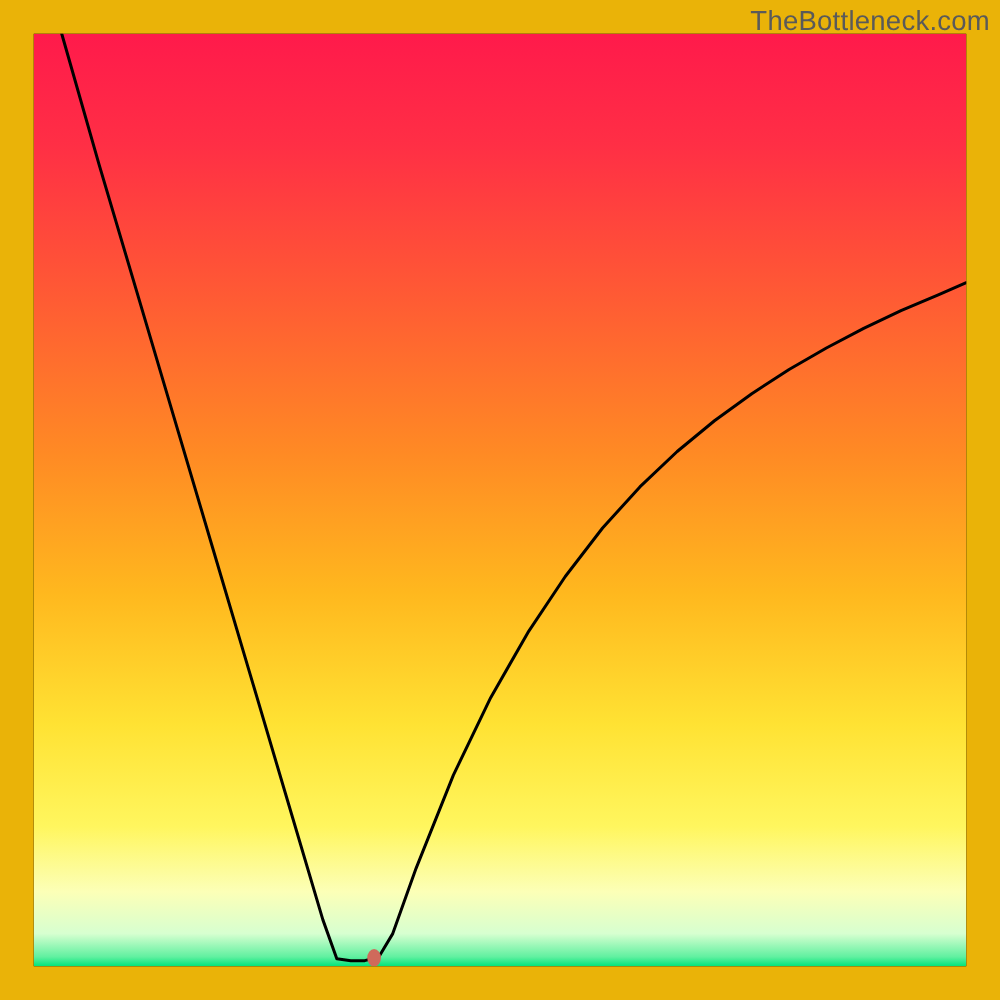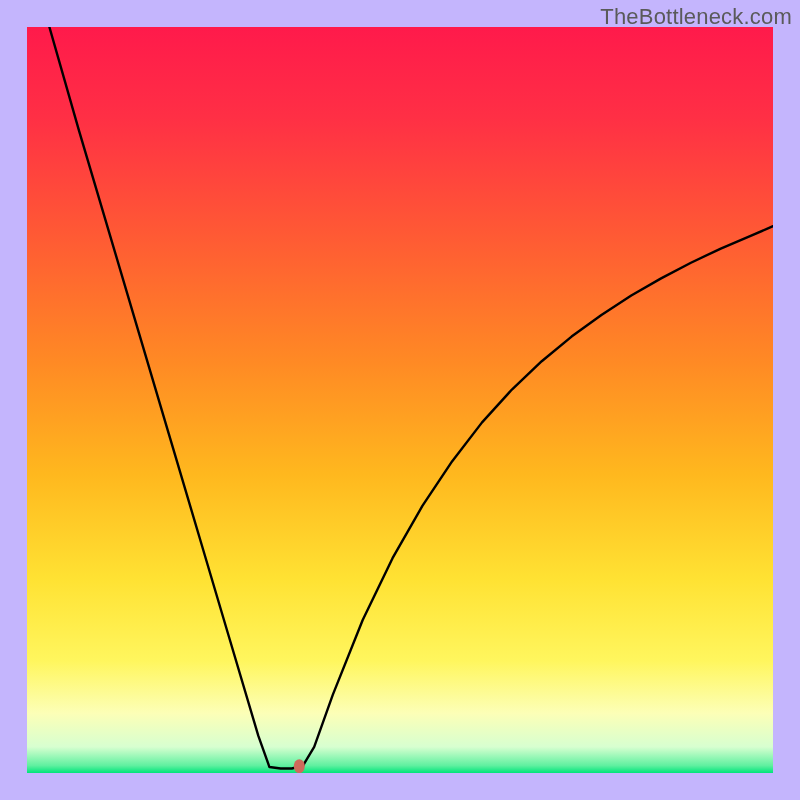--- a/index.html
+++ b/index.html
@@ -8,21 +8,21 @@
     width: 800px;
     height: 800px;
     background: #000;
     font-family: Arial, Helvetica, sans-serif;
     overflow: hidden;
   }
   .outer {
     position: relative;
     width: 800px;
     height: 800px;
-    background: #c4b5fd;
+    background: #eab308;
   }
   .watermark {
     position: absolute;
     top: 4px;
     right: 8px;
     font-size: 22px;
     font-weight: 500;
     color: #5a5a5a;
     letter-spacing: 0.2px;
     user-select: none;

